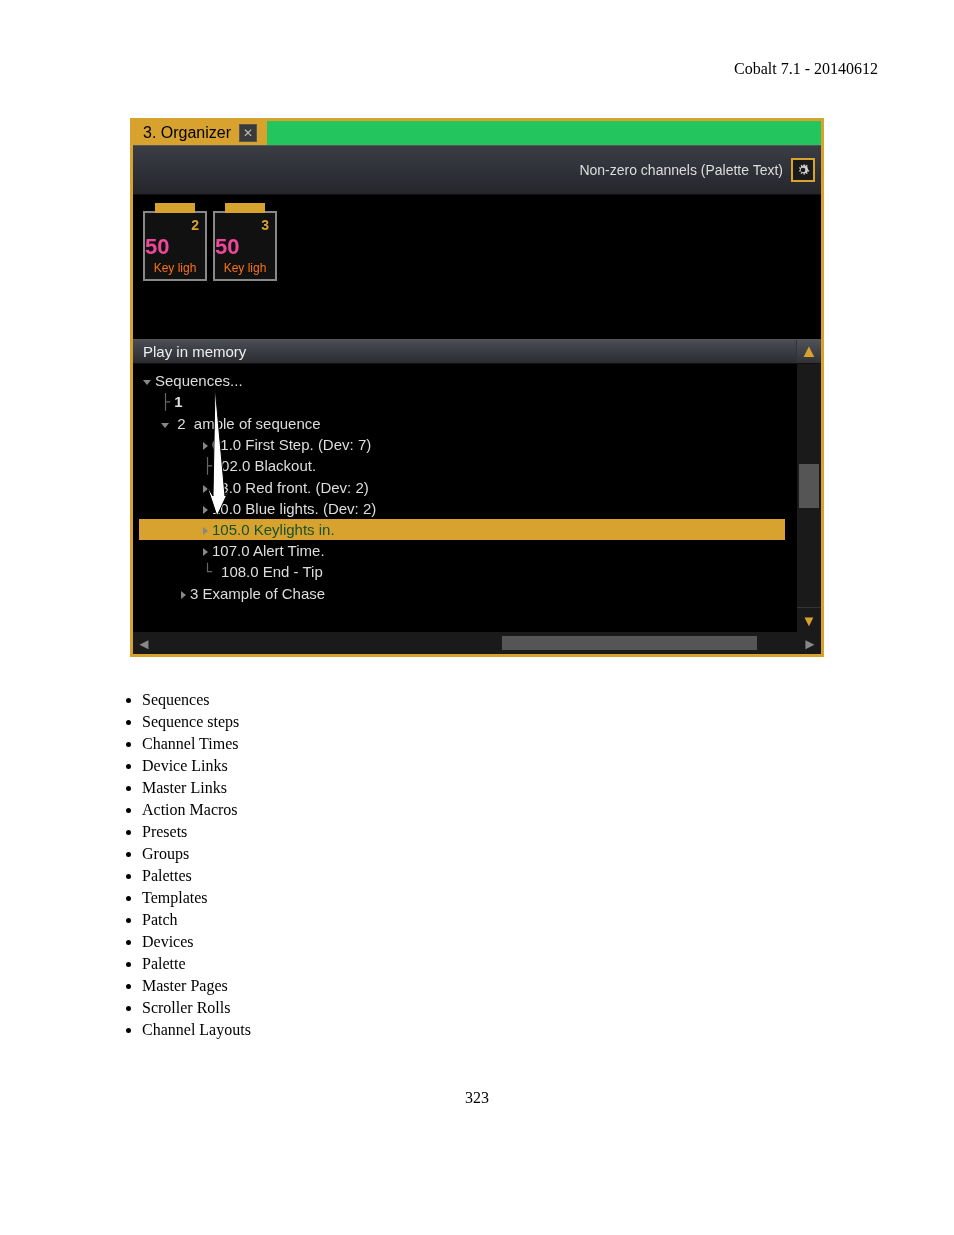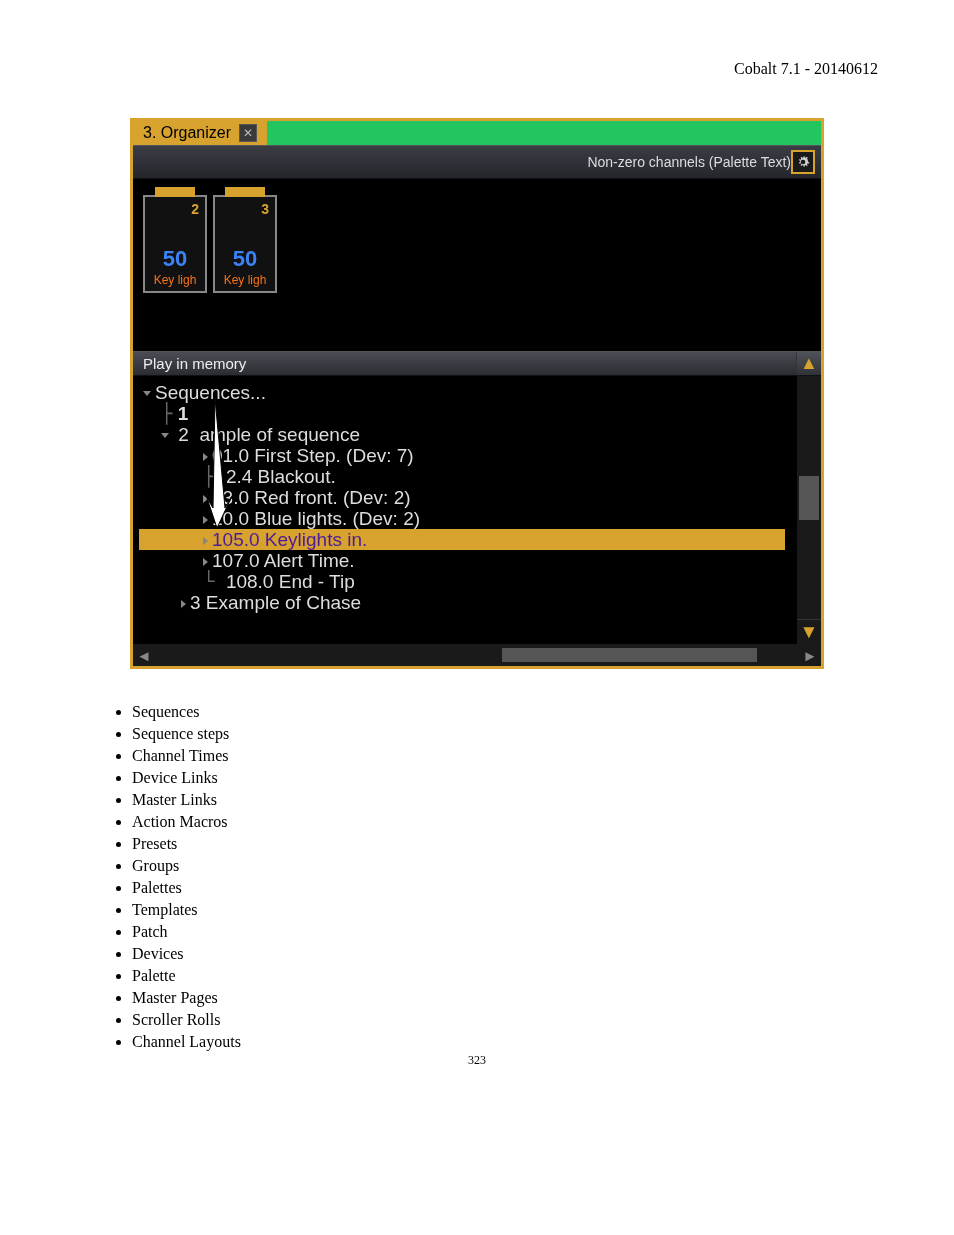--- a/index.html
+++ b/index.html
@@ -53,24 +53,24 @@
     font-size: 12px;
     line-height: 16px;
     text-align: center;
     border: 1px solid #555;
   }
   .toolbar {
     background: linear-gradient(#3a3d44, #24262c);
     display: flex;
     justify-content: flex-end;
     align-items: center;
-    padding: 4px 6px;
+    padding: 12px 6px;
     border-top: 1px solid #54565c;
     border-bottom: 1px solid #111;
-    gap: 0;
+    gap: 8px;
     font-size: 14px;
     color: #ddd;
   }
   .gear {
     width: 20px;
     height: 20px;
     border: 2px solid #d8a22f;
     display: flex;
     align-items: center;
     justify-content: center;
@@ -100,26 +100,25 @@
     background: #d8a22f;
   }
   .ch-num {
     text-align: right;
     color: #d8a22f;
     font-size: 14px;
     padding: 0 6px;
     font-weight: bold;
   }
   .ch-val {
-    text-align: center;
-    color: #3b82f6;
+    text-align: left;
+    color: #ec4899;
     font-size: 22px;
     font-weight: bold;
     line-height: 28px;
-    margin-top: 28px;
   }
   .ch-label {
     text-align: center;
     color: #f97316;
     font-size: 12px;
     white-space: nowrap;
     overflow: hidden;
     padding: 0 2px 2px 2px;
   }
   .section-header {
@@ -144,21 +143,21 @@
     font-size:18px;
     background: rgba(255,255,255,0.03);
     border-left:1px solid #333;
   }
   .tree-pane {
     background: #000;
     padding: 6px 0 0 6px;
     height: 262px;
     overflow: hidden;
     position: relative;
-    font-size: 19px;
+    font-size: 15px;
     color: #ddd;
   }
   .tree-row {
     padding: 0px 4px;
     white-space: nowrap;
     line-height: 21px;
   }
   .indent1 { padding-left: 22px; }
   .indent2 { padding-left: 42px; }
   .indent3 { padding-left: 64px; }
@@ -179,21 +178,21 @@
     border-right:4px solid transparent;
     margin-right:4px;
     vertical-align: middle;
   }
   .tline {
     color:#666;
     font-family: monospace;
   }
   .tree-row.selected {
     background: #d8a22f;
-    color: #4c1d95;
+    color: #14532d;
     margin-right: 36px;
   }
   .vscroll {
     position:absolute;
     right:0; top:0; bottom:0;
     width:24px;
     background:#1a1a1a;
   }
   .vscroll .thumb {
     position:absolute;
@@ -245,25 +244,26 @@
     margin: 24px 0 12px 0;
   }
   ul.itemlist {
     margin: 8px 0 0 48px;
     padding: 0;
   }
   ul.itemlist li {
     font-size: 16px;
     line-height: 22px;
     list-style: disc;
-    margin-left: 8px;
+    margin-left: 18px;
   }
   .pagenum {
     text-align: center;
-    font-size: 12px;
+    font-size: 16px;
+    margin-top: 48px;
   }
 </style>
 </head>
 <body>
 
 <div class="page">
   <div class="header-right">Cobalt 7.1 - 20140612</div>
 
   <div class="screenshot">
 
@@ -308,21 +308,21 @@
       <div class="tree-row indent1">
         <span class="tline">├</span> <b>1</b>
       </div>
       <div class="tree-row indent1">
         <span class="disclose-open"></span> <span>2</span> &nbsp;<span>ample of sequence</span>
       </div>
       <div class="tree-row indent3">
         <span class="disclose"></span><span>01.0 First Step.  (Dev: 7)</span>
       </div>
       <div class="tree-row indent3">
-        <span class="tline">├ </span><span>2.4 Blackout.</span>
+        <span class="tline">├ </span><span>02.0 Blackout.</span>
       </div>
       <div class="tree-row indent3">
         <span class="disclose"></span><span>1</span><span>3.0 Red front. (Dev: 2)</span>
       </div>
       <div class="tree-row indent3">
         <span class="disclose"></span><span>10</span><span>.0 Blue lights. (Dev: 2)</span>
       </div>
       <div class="tree-row indent3 selected">
         <span class="disclose"></span><span>105.0 Keylights in.</span>
       </div>

